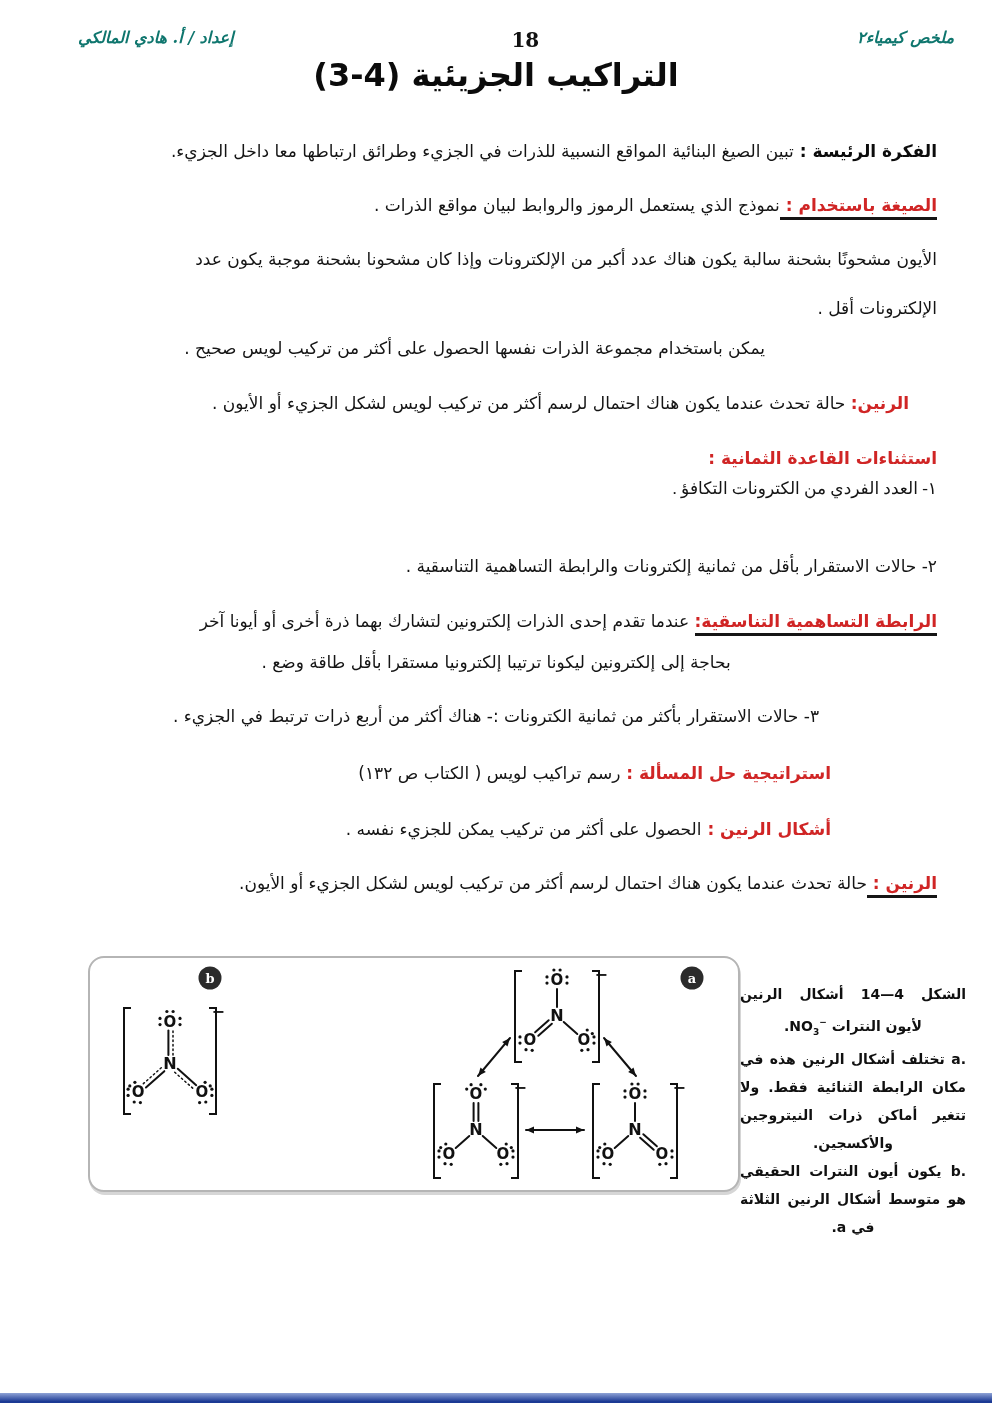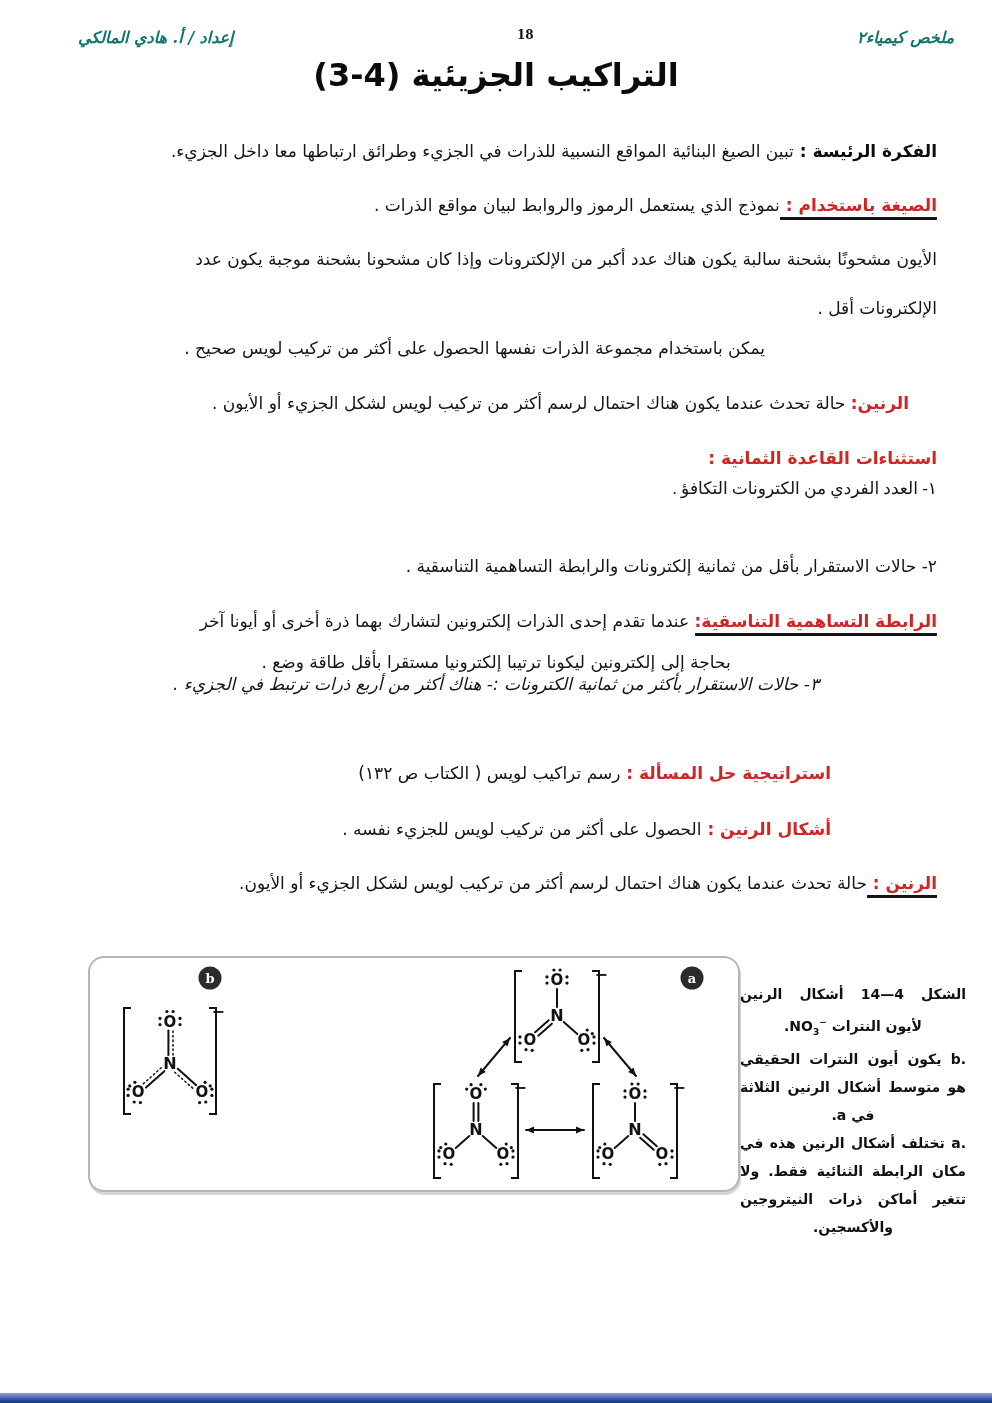--- a/index.html
+++ b/index.html
@@ -12,21 +12,21 @@
   
   .header{
     position:absolute;top:28px;left:0;right:0;
     display:flex;justify-content:space-between;align-items:flex-start;
     padding:0 38px;
   }
   .brand, .credit{
     font-family:"DejaVu Serif",serif;font-style:italic;font-weight:bold;
     font-size:16px;color:#0f766e;margin-left:40px;
   }
-  .pageno{font-family:"DejaVu Serif",serif;font-weight:bold;font-size:12px;color:#111;}
+  .pageno{font-family:"DejaVu Serif",serif;font-weight:bold;font-size:20px;color:#111;}
   
   .title{
     position:absolute;top:56px;left:0;right:0;text-align:center;
     font-size:32px;font-weight:bold;color:#0b0b0b;direction:ltr;
   }
   
   .body-line{
     position:absolute;left:55px;right:55px;
     font-size:17px;line-height:30px;color:#141414;
     white-space:nowrap;
@@ -85,23 +85,23 @@
     <div class="body-line al-right" style="top: 190px;"><span class="seg-red-u">الصيغة باستخدام : </span><span class="seg-normal"> نموذج الذي يستعمل الرموز والروابط لبيان مواقع الذرات .</span></div>
     <div class="body-line al-right" style="top: 244px;"><span class="seg-normal">الأيون مشحونًا بشحنة سالبة يكون هناك عدد أكبر من الإلكترونات وإذا كان مشحونا بشحنة موجبة يكون عدد</span></div>
     <div class="body-line al-right" style="top: 293px;"><span class="seg-normal">الإلكترونات أقل .</span></div>
     <div class="body-line al-right" style="top: 333px; padding-right: 172px;"><span class="seg-normal">يمكن باستخدام مجموعة الذرات نفسها الحصول على أكثر من تركيب لويس صحيح .</span></div>
     <div class="body-line al-right" style="top: 388px; padding-right: 28px;"><span class="seg-red">الرنين:</span><span class="seg-normal"> حالة تحدث عندما يكون هناك احتمال لرسم أكثر من تركيب لويس لشكل الجزيء أو الأيون .</span></div>
     <div class="body-line al-right" style="top: 443px;"><span class="seg-red">استثناءات القاعدة الثمانية :</span></div>
     <div class="body-line al-right" style="top: 474px; font-family: Liberation Serif, serif;"><span class="seg-normal">١- العدد الفردي من الكترونات التكافؤ .</span></div>
     <div class="body-line al-right" style="top: 551px;"><span class="seg-normal">٢- حالات الاستقرار بأقل من ثمانية إلكترونات والرابطة التساهمية التناسقية .</span></div>
     <div class="body-line al-right" style="top: 606px;"><span class="seg-red-u">الرابطة التساهمية التناسقية:</span><span class="seg-normal"> عندما تقدم إحدى الذرات إلكترونين لتشارك بهما ذرة أخرى أو أيونا آخر</span></div>
     <div class="body-line al-center" style="top: 647px;"><span class="seg-normal">بحاجة إلى إلكترونين ليكونا ترتيبا إلكترونيا مستقرا بأقل طاقة وضع .</span></div>
-    <div class="body-line al-center" style="top: 669px; font-style: italic;"><span class="seg-normal">٣- حالات الاستقرار بأكثر من ثمانية الكترونات :-  هناك أكثر من أربع ذرات ترتبط في الجزيء .</span></div>
+    <div class="body-line al-center" style="top: 701px;"><span class="seg-normal">٣- حالات الاستقرار بأكثر من ثمانية الكترونات :-  هناك أكثر من أربع ذرات ترتبط في الجزيء .</span></div>
     <div class="body-line al-right" style="top: 758px; padding-right: 106px;"><span class="seg-red">استراتيجية حل المسألة : </span><span class="seg-normal">رسم تراكيب لويس ( الكتاب ص ١٣٢)</span></div>
-    <div class="body-line al-right" style="top: 814px; padding-right: 106px;"><span class="seg-red">أشكال الرنين : </span><span class="seg-normal">الحصول على أكثر من تركيب لويس للجزيء نفسه .</span></div>
+    <div class="body-line al-right" style="top: 814px; padding-right: 106px;"><span class="seg-red">أشكال الرنين : </span><span class="seg-normal">الحصول على أكثر من تركيب يمكن للجزيء نفسه .</span></div>
     <div class="body-line al-right" style="top: 868px;"><span class="seg-red-u">الرنين : </span><span class="seg-normal">حالة تحدث عندما يكون هناك احتمال لرسم أكثر من تركيب لويس لشكل الجزيء أو الأيون.</span></div>
   </div>
 
 <div class="figure-box">
   <svg id="fig-svg" width="648" height="232" viewBox="0 0 648 232">
       <g>
         <line x1="78.4" y1="97" x2="78.4" y2="72.52000000000001" stroke="#111" stroke-width="2" stroke-linecap="round"></line>
         <line x1="83" y1="97" x2="83" y2="72.52000000000001" stroke="#111" stroke-width="1.5" stroke-linecap="round" stroke-dasharray="1.5 3"></line>
         <line x1="74.33629827397493" y1="113.17512945936313" x2="55.92966601028081" y2="129.53658036042458" stroke="#111" stroke-width="2" stroke-linecap="round"></line>
         <line x1="71.28022461535731" y1="109.7370465934183" x2="52.87359235166318" y2="126.09849749447974" stroke="#111" stroke-width="1.5" stroke-linecap="round" stroke-dasharray="1.5 3"></line>
@@ -243,22 +243,22 @@
 </div>
 
 <div class="caption">
   <div class="cap-block">
     <span class="cap-bold">الشكل</span>
     <span class="cap-bold" dir="ltr">14—4</span>
     <span>أشكال الرنين لأيون النترات</span>
     <span dir="ltr" class="formula"><span>NO</span><sub>3</sub><sup>−</sup></span><span>.</span>
   </div>
   <div class="cap-block">
+    <span class="cap-label" dir="ltr">a.</span>
+    <span>تختلف أشكال الرنين هذه في مكان الرابطة الثنائية فقط. ولا تتغير أماكن ذرات النيتروجين والأكسجين.</span>
+  </div>
+  <div class="cap-block">
     <span class="cap-label" dir="ltr">b.</span>
     <span>يكون أيون النترات الحقيقي هو متوسط أشكال الرنين الثلاثة في a.</span>
   </div>
-  <div class="cap-block">
-    <span class="cap-label" dir="ltr">a.</span>
-    <span>تختلف أشكال الرنين هذه في مكان الرابطة الثنائية فقط. ولا تتغير أماكن ذرات النيتروجين والأكسجين.</span>
-  </div>
 </div>
 
 <div class="footer-bar"></div>
 
 </body></html>

